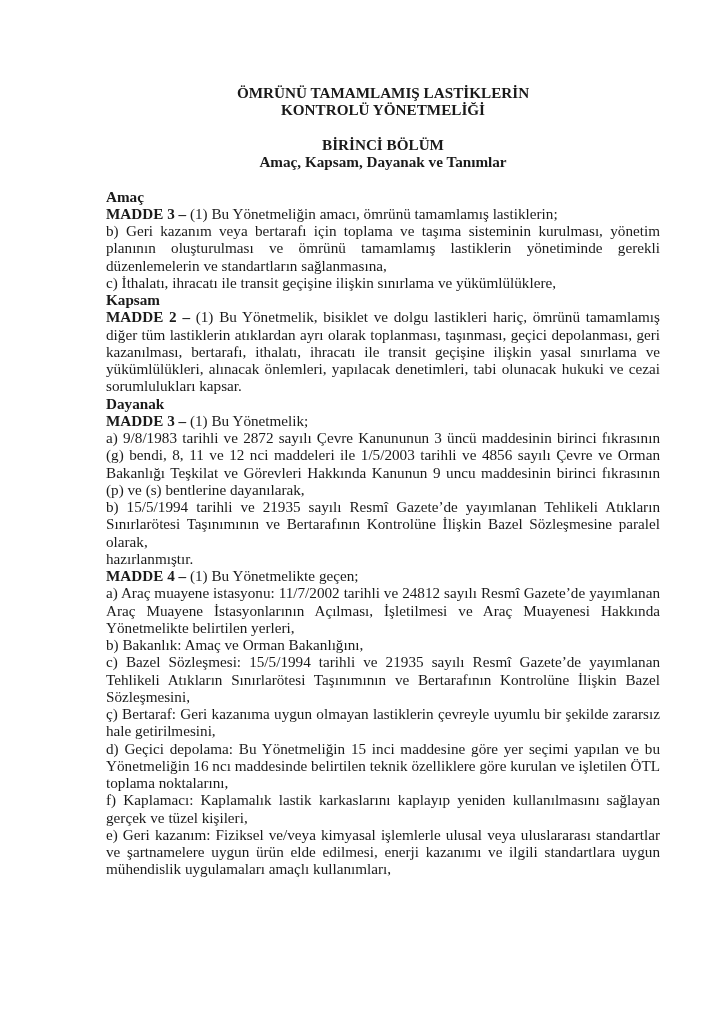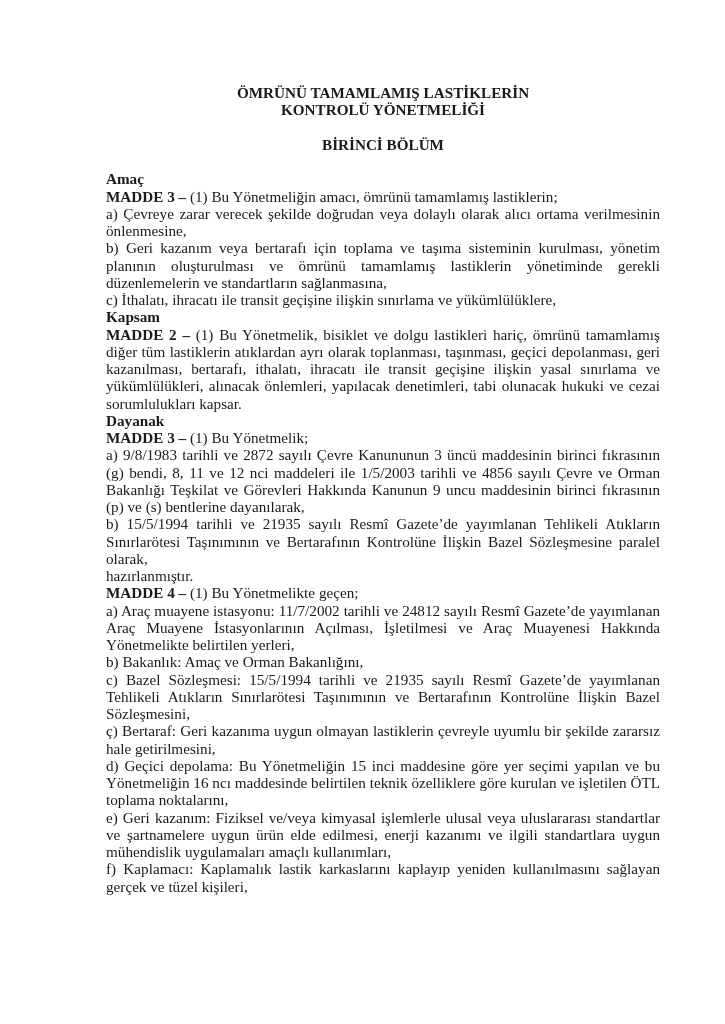--- a/index.html
+++ b/index.html
@@ -17,26 +17,26 @@
     b { font-weight: bold; }
   </style>
 </head>
 <body>
 
 <div class="page">
   <div class="title">ÖMRÜNÜ TAMAMLAMIŞ LASTİKLERİN</div>
   <div class="title">KONTROLÜ YÖNETMELİĞİ</div>
   <div class="gap"></div>
   <div class="title">BİRİNCİ BÖLÜM</div>
+  <div class="title">Amaç, Kapsam, Dayanak ve Tanımlar</div>
   <div class="gap"></div>
 
   <div>
     <div class="heading">Amaç</div>
     <div class="p last-left"><b>MADDE 3 –</b><span> (1) Bu Yönetmeliğin amacı, ömrünü tamamlamış lastiklerin;</span></div>
-    <div class="p last-left">a) Çevreye zarar verecek şekilde doğrudan veya dolaylı olarak alıcı ortama verilmesinin önlenmesine,</div>
     <div class="p last-left">b) Geri kazanım veya bertarafı için toplama ve taşıma sisteminin kurulması, yönetim planının oluşturulması ve ömrünü tamamlamış lastiklerin yönetiminde gerekli düzenlemelerin ve standartların sağlanmasına,</div>
     <div class="p last-left">c) İthalatı, ihracatı ile transit geçişine ilişkin sınırlama ve yükümlülüklere,</div>
   </div>
 
   <div>
     <div class="heading">Kapsam</div>
     <div class="p last-left"><b>MADDE 2 –</b><span> (1) Bu Yönetmelik, bisiklet ve dolgu lastikleri hariç, ömrünü tamamlamış diğer tüm lastiklerin atıklardan ayrı olarak toplanması, taşınması, geçici depolanması, geri kazanılması, bertarafı, ithalatı, ihracatı ile transit geçişine ilişkin yasal sınırlama ve yükümlülükleri, alınacak önlemleri, yapılacak denetimleri, tabi olunacak hukuki ve cezai sorumlulukları kapsar.</span></div>
   </div>
 
   <div>
@@ -47,16 +47,16 @@
     <div class="p last-left">hazırlanmıştır.</div>
   </div>
 
   <div>
     <div class="p last-left"><b>MADDE 4 –</b><span> (1) Bu Yönetmelikte geçen;</span></div>
     <div class="p last-left">a) Araç muayene istasyonu: 11/7/2002 tarihli ve 24812 sayılı Resmî Gazete’de yayımlanan Araç Muayene İstasyonlarının Açılması, İşletilmesi ve Araç Muayenesi Hakkında Yönetmelikte belirtilen yerleri,</div>
     <div class="p last-left">b) Bakanlık: Amaç ve Orman Bakanlığını,</div>
     <div class="p last-left">c) Bazel Sözleşmesi: 15/5/1994 tarihli ve 21935 sayılı Resmî Gazete’de yayımlanan Tehlikeli Atıkların Sınırlarötesi Taşınımının ve Bertarafının Kontrolüne İlişkin Bazel Sözleşmesini,</div>
     <div class="p last-left">ç) Bertaraf: Geri kazanıma uygun olmayan lastiklerin çevreyle uyumlu bir şekilde zararsız hale getirilmesini,</div>
     <div class="p last-left">d) Geçici depolama: Bu Yönetmeliğin 15 inci maddesine göre yer seçimi yapılan ve bu Yönetmeliğin 16 ncı maddesinde belirtilen teknik özelliklere göre kurulan ve işletilen ÖTL toplama noktalarını,</div>
+    <div class="p last-left">f) Kaplamacı: Kaplamalık lastik karkaslarını kaplayıp yeniden kullanılmasını sağlayan gerçek ve tüzel kişileri,</div>
     <div class="p last-left">e) Geri kazanım: Fiziksel ve/veya kimyasal işlemlerle ulusal veya uluslararası standartlar ve şartnamelere uygun ürün elde edilmesi, enerji kazanımı ve ilgili standartlara uygun mühendislik uygulamaları amaçlı kullanımları,</div>
-    <div class="p last-left">f) Kaplamacı: Kaplamalık lastik karkaslarını kaplayıp yeniden kullanılmasını sağlayan gerçek ve tüzel kişileri,</div>
   </div>
 </div>
 
 </body></html>

